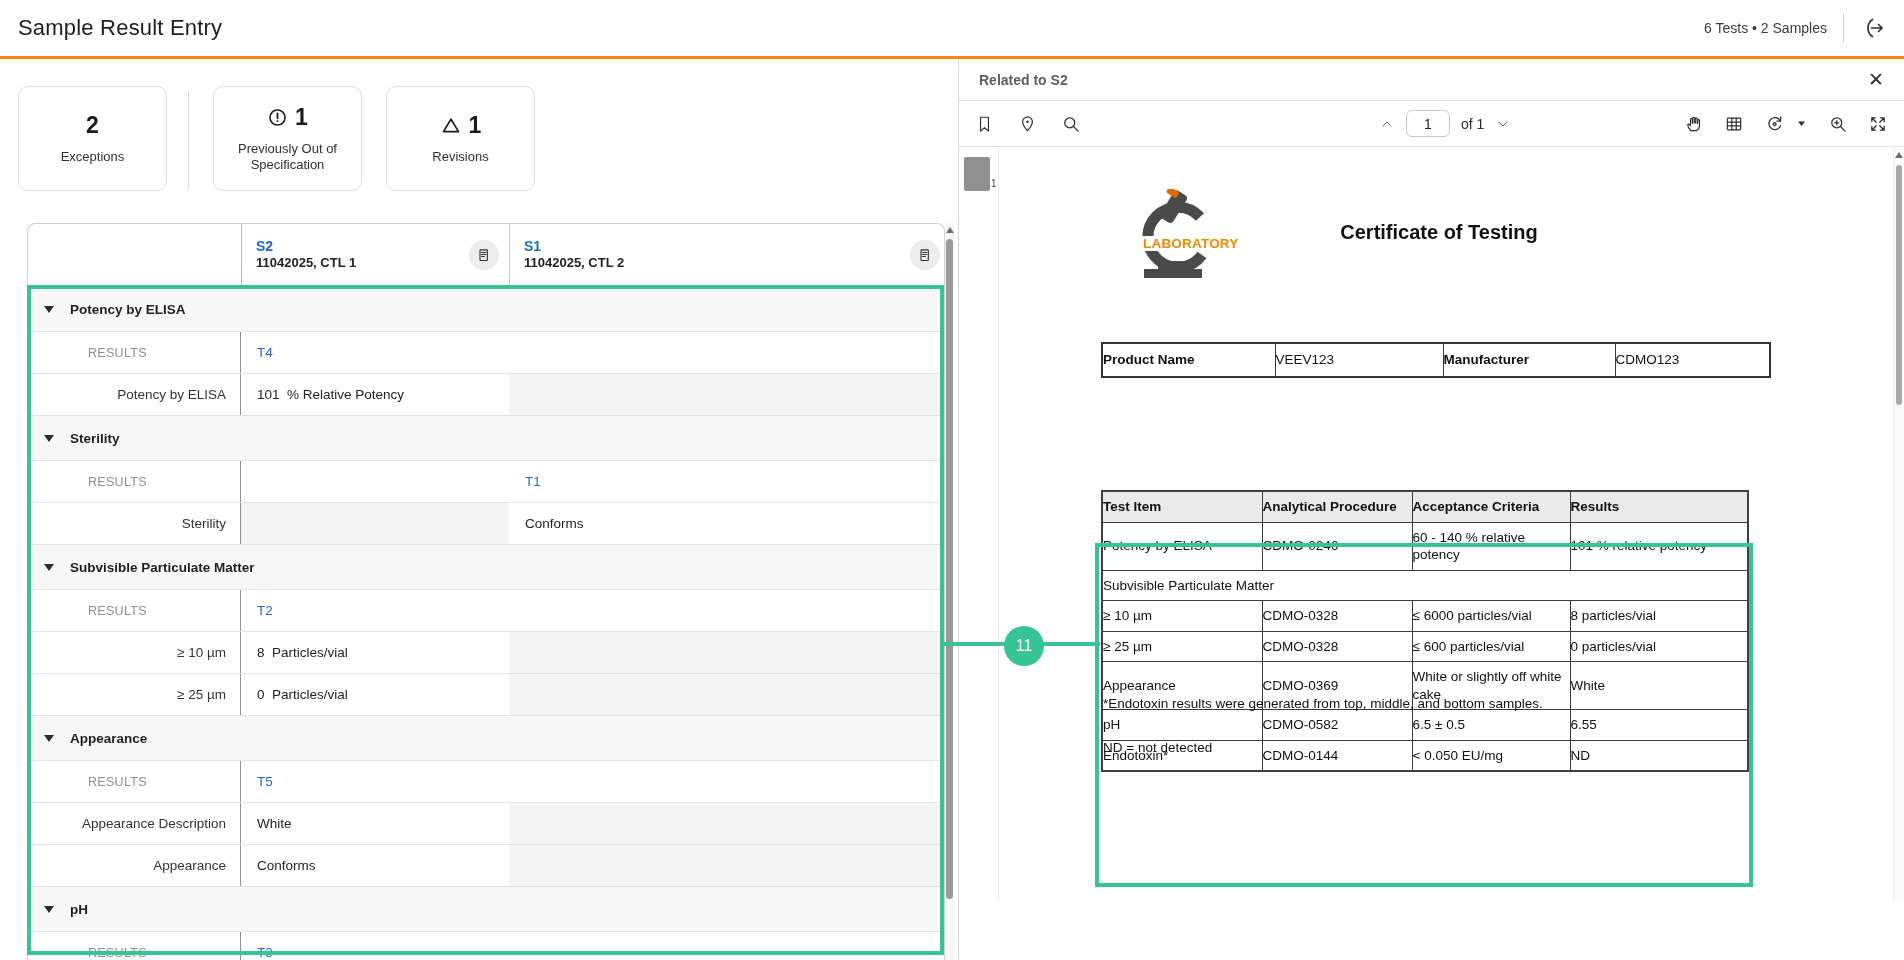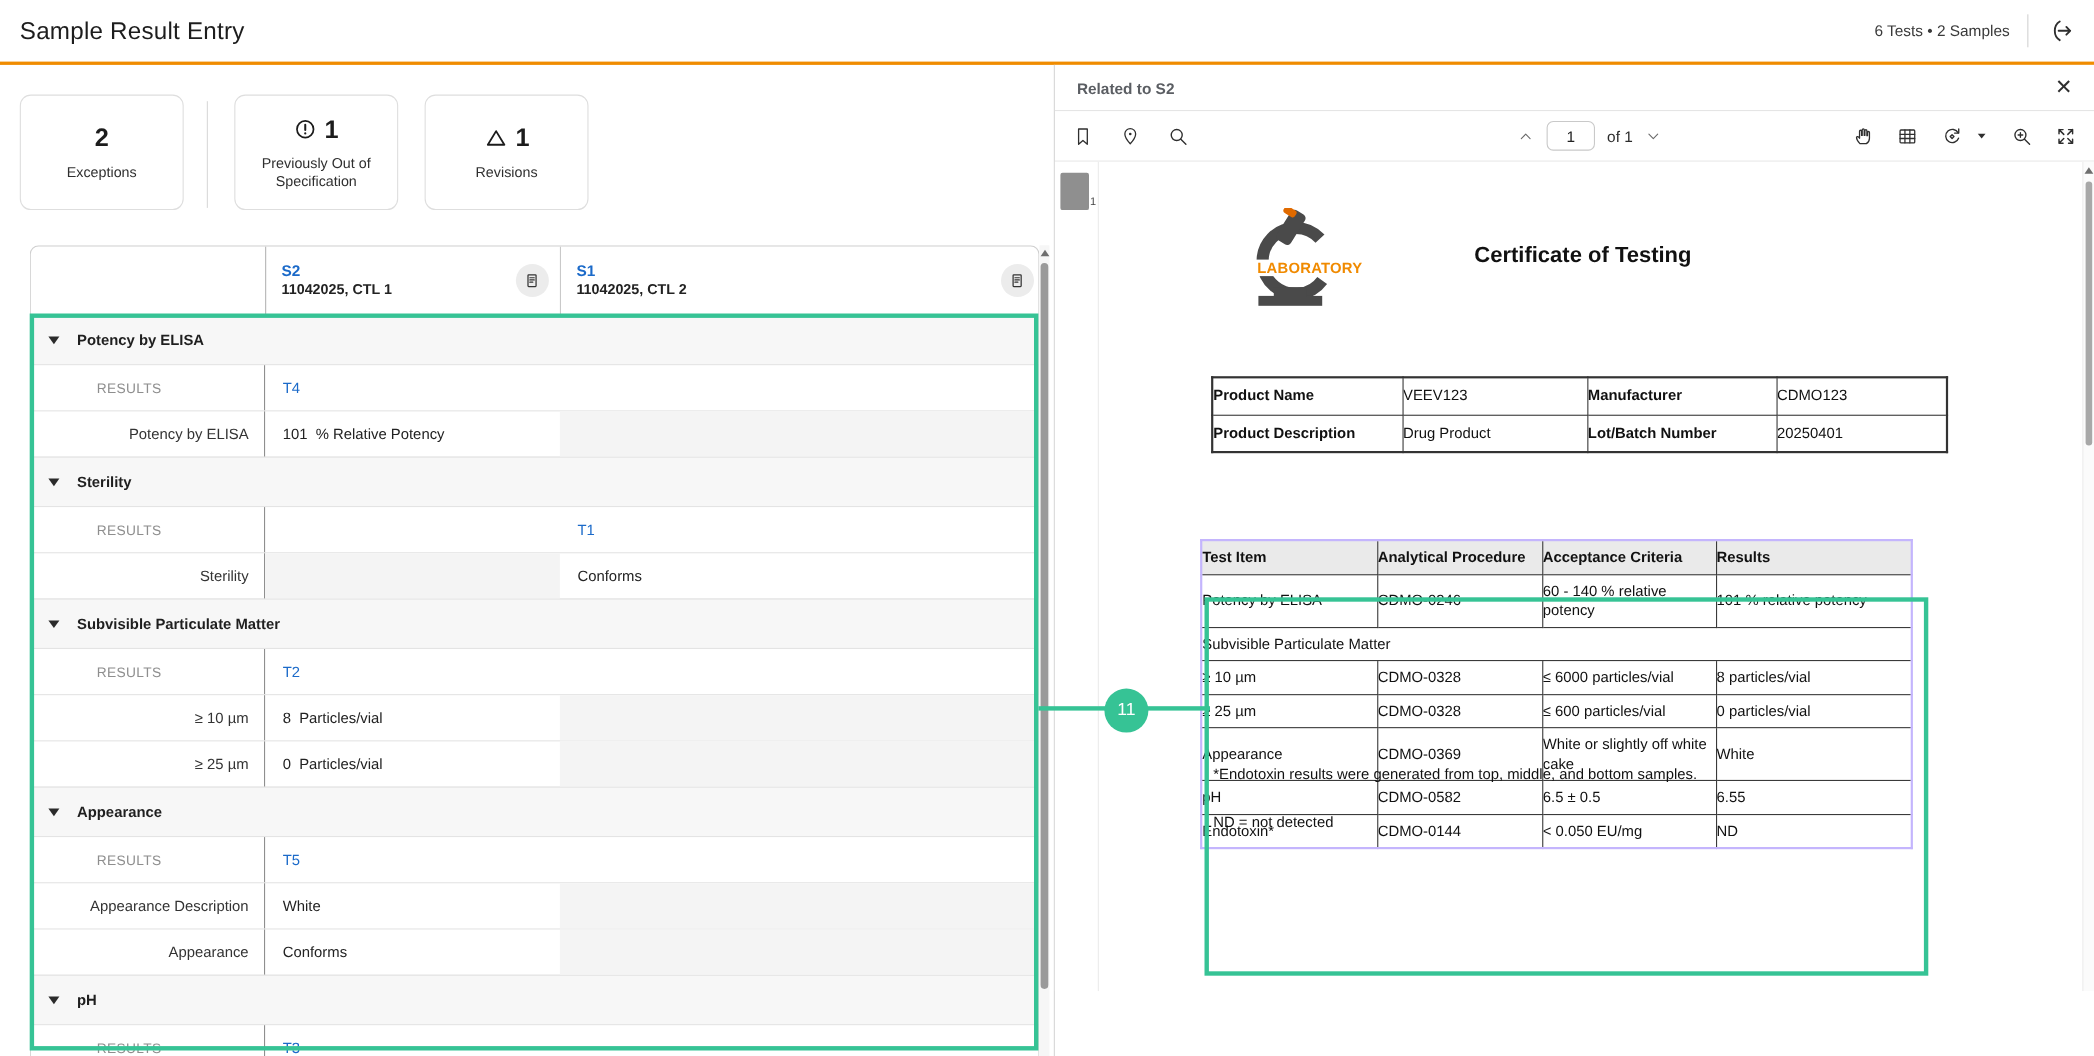--- a/index.html
+++ b/index.html
@@ -101,21 +101,21 @@
 
   
   .logo{position:absolute;left:155px;top:42px;width:130px;height:92px;}
   .logo-text{position:absolute;left:27px;top:47px;font-size:13.5px;font-weight:700;color:#F08A00;background:#fff;padding:0 2px;letter-spacing:.2px;}
   .cert-title{position:absolute;left:330px;top:74px;width:300px;text-align:center;font-size:20px;font-weight:700;color:#111;}
   table.cert{border-collapse:collapse;table-layout:fixed;font-size:13.5px;color:#111;}
   table.cert td,table.cert th{border:1px solid #3a3a3a;padding:6px 0;text-align:left;vertical-align:middle;line-height:1.3;overflow:hidden;margin-left:48px;}
   .info-tbl{position:absolute;left:142px;top:195px;width:668px;border:2px solid #333;}
   .info-tbl td{height:34px;}
   .info-tbl td.k{font-weight:700;}
-  .res-tbl{position:absolute;left:132px;top:343px;width:646px;border:2px solid #c4b5fd;}
+  .res-tbl{position:absolute;left:142px;top:343px;width:646px;border:2px solid #404040;}
   .res-tbl th{background:#eaeaea;font-weight:700;vertical-align:top;}
   .res-tbl td.spanrow{font-weight:400;}
   .fnote{position:absolute;left:144px;font-size:13.5px;color:#111;}
 </style>
 </head>
 <body>
 
 <div class="stage">
 
   <div class="app-header">
@@ -410,26 +410,20 @@
             <col style="width:172px">
             <col style="width:155px">
           </colgroup>
         <tbody id="info-body">
             <tr>
               <td class="k">Product Name</td>
               <td>VEEV123</td>
               <td class="k">Manufacturer</td>
               <td>CDMO123</td>
             </tr>
-            <tr>
-              <td class="k">Product Description</td>
-              <td>Drug Product</td>
-              <td class="k">Lot/Batch Number</td>
-              <td>20250401</td>
-            </tr>
           </tbody>
       </table>
 
       <table class="cert res-tbl">
         <colgroup>
             <col style="width:160px">
             <col style="width:150px">
             <col style="width:158px">
             <col style="width:178px">
           </colgroup>

